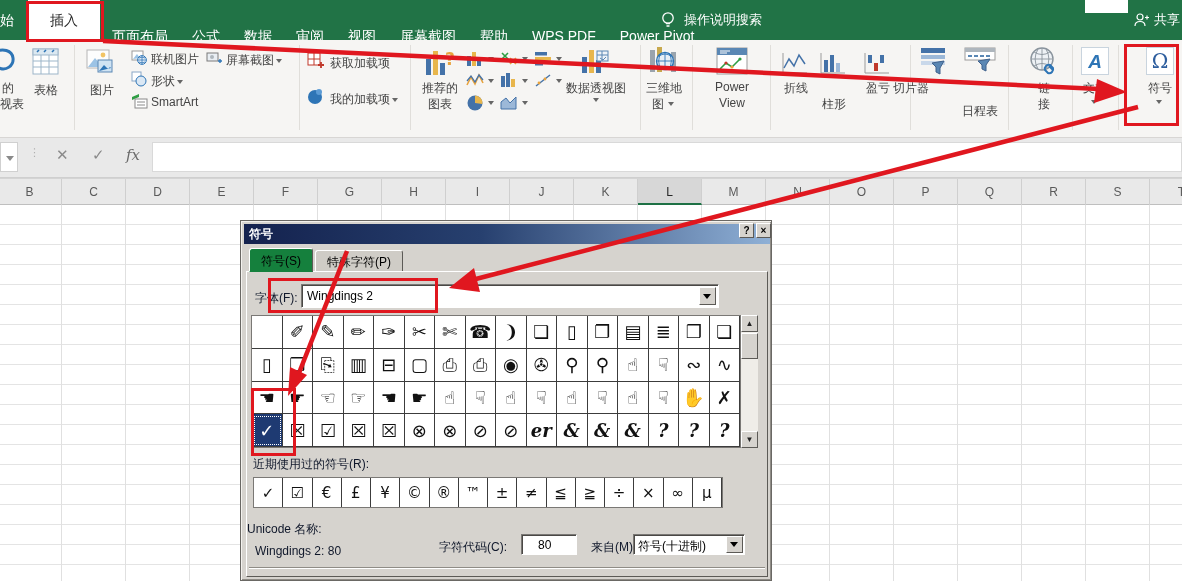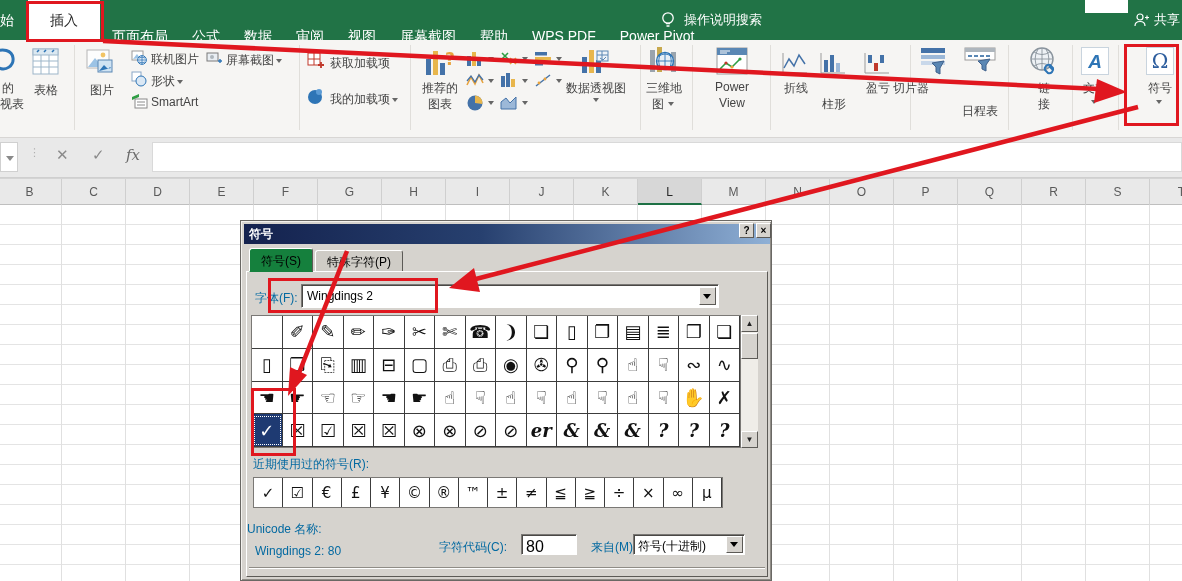--- a/index.html
+++ b/index.html
@@ -42,21 +42,21 @@
                       repeating-linear-gradient(to bottom,transparent 0 19px,#e4e4e4 19px 20px);
      background-position:-2px 0; }
 
   
   .dialog { left:240px; top:220px; width:532px; height:361px; background:#d6d3ce;
      border:1px solid #6a6864; box-shadow:inset 1px 1px 0 #f4f2ee, inset -1px -1px 0 #8f8c86; font-size:12px; color:#000; }
   .dtitle { left:3px; top:3px; width:526px; height:20px; background:linear-gradient(90deg,#14224e 0%,#27406f 45%,#8fb0d6 100%); color:#fff; font-weight:bold; line-height:20px; padding-left:5px; font-size:12px; }
   .dwinbtn { position:absolute; top:2px; width:15px; height:15px; background:#d6d3ce; border:1px solid; border-color:#fff #5c5a56 #5c5a56 #fff; font-size:10px; font-weight:bold; text-align:center; line-height:13px; color:#000; }
   .dtab { position:absolute; background:#15803d; border:1px solid; border-color:#fff #5c5a56 transparent #fff; border-radius:3px 3px 0 0; text-align:center; font-size:12px; }
   .dpanel { left:5px; top:50px; width:522px; height:306px; background:#d6d3ce; border:1px solid; border-color:#fff #5c5a56 #5c5a56 #fff; }
-  .dlabel { position:absolute; font-size:12px; color:#0369a1; white-space:nowrap; }
+  .dlabel { position:absolute; font-size:12px; color:#0f172a; white-space:nowrap; }
   .sunken { background:#fff; border:1px solid; border-color:#7a7875 #fff #fff #7a7875; box-shadow:inset 1px 1px 0 #4a4845; }
   .combobtn { position:absolute; background:#d6d3ce; border:1px solid; border-color:#fff #5c5a56 #5c5a56 #fff; }
   .combobtn .tri { position:absolute; left:3px; top:6px; width:0; height:0; border-left:4px solid transparent; border-right:4px solid transparent; border-top:5px solid #000; }
 
   .symgrid { left:10px; top:94px; width:490px; height:133px; background:#fff; border:1px solid #7a7875; display:grid; grid-template-columns:repeat(16,1fr); grid-template-rows:repeat(4,1fr); }
   .sym-cell { border-right:1px solid #3c3c3c; border-bottom:1px solid #3c3c3c; display:flex; align-items:center; justify-content:center; font-size:18px; color:#111; font-family:"DejaVu Sans",sans-serif; overflow:hidden; }
   .sym-cell.serif { font-family:"DejaVu Serif",serif; font-weight:bold; font-style:italic; }
   .sym-cell.sel { background:#1e3a72; color:#fff; outline:1px dotted #fff; outline-offset:-3px; font-weight:bold; }
 
   .vscroll { left:500px; top:94px; width:17px; height:133px; background:#efede8; }
@@ -489,21 +489,21 @@
         <div class="rec-cell">×</div>
         <div class="rec-cell">∞</div>
         <div class="rec-cell">µ</div>
       </div>
 
     <div class="dlabel" style="left:6px; top:300px;">Unicode 名称:</div>
     <div class="dlabel" style="left:14px; top:323px;">Wingdings 2: 80</div>
 
     <div class="dlabel" style="left:198px; top:318px;">字符代码(C):</div>
     <div class="abs sunken" style="left:280px; top:313px; width:56px; height:21px;">
-      <span style="position:absolute; left:4px; top:3px; font-size:16px;">80</span>
+      <span style="position:absolute; left:16px; top:3px; font-size:12px;">80</span>
     </div>
     <div class="dlabel" style="left:350px; top:318px;">来自(M):</div>
     <div class="abs sunken" style="left:392px; top:313px; width:112px; height:21px;">
       <span style="position:absolute; left:4px; top:3px; font-size:12px;">符号(十进制)</span>
       <div class="combobtn" style="right:1px; top:1px; width:17px; height:17px;">
           <div class="tri" style="top:5px;"></div>
         </div>
     </div>
     <div class="abs groove"></div>
   </div>

